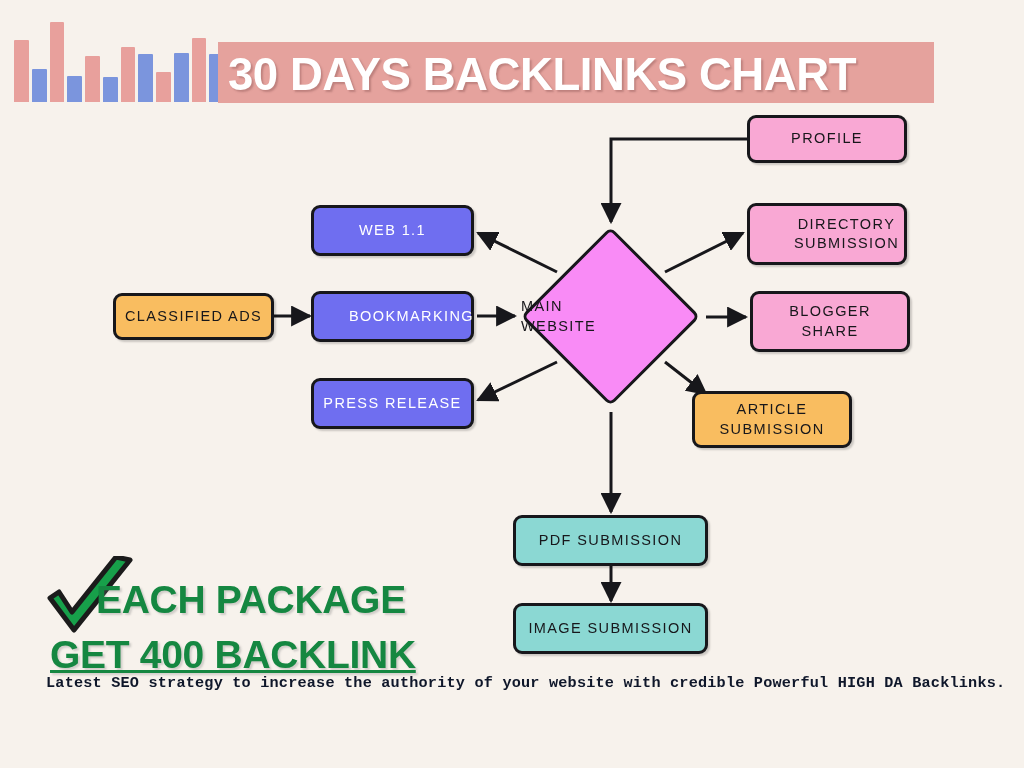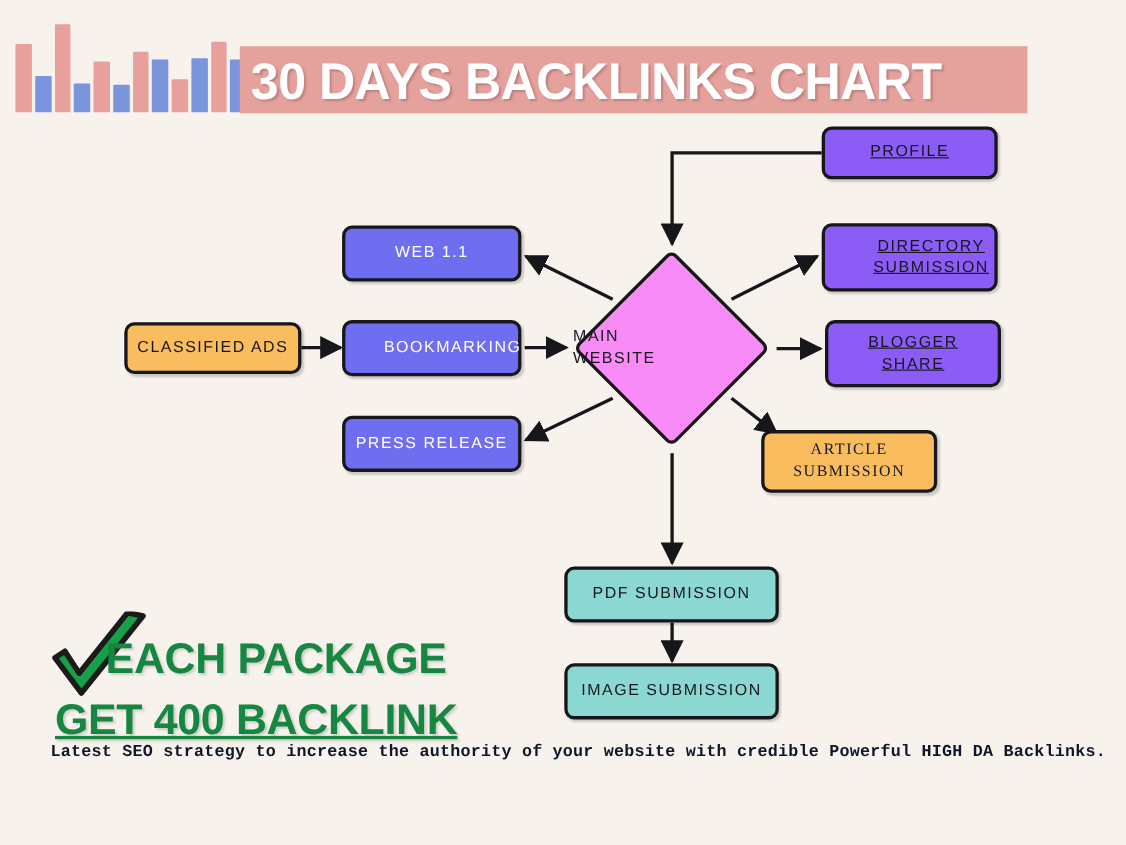--- a/index.html
+++ b/index.html
@@ -75,21 +75,21 @@
     justify-content: center;
     text-align: center;
     font-size: 14.5px;
     letter-spacing: 1.4px;
     line-height: 1.32;
     font-family: "Liberation Sans", sans-serif;
     box-shadow: 2px 2px 2px rgba(0,0,0,0.18);
   }
   .node span { display: block; }
 
-  .n-blue   { background: #8b5cf6; color: #17171b; text-decoration: underline; }
+  .n-blue   { background: #f9a8d4; color: #17171b; }
   .n-purple { background: #6f6ef0; color: #ffffff; }
   .n-orange { background: #f9bd60; color: #17171b; }
   .n-teal   { background: #8bd8d3; color: #17171b; }
 
   .diamond-wrap {
     position: absolute;
     left: 521px;
     top: 227px;
     width: 180px;
     height: 180px;
@@ -213,21 +213,21 @@
 <div class="node n-blue" style="left:747px; top:203px; width:160px; height:62px; flex-direction:column;padding-left:39px;">
   <span>DIRECTORY</span>
   <span>SUBMISSION</span>
 </div>
 
 <div class="node n-blue" style="left:750px; top:291px; width:160px; height:61px; flex-direction:column;">
   <span>BLOGGER</span>
   <span>SHARE</span>
 </div>
 
-<div class="node n-orange" style="left:692px; top:391px; width:160px; height:57px; flex-direction:column;font-family:Liberation Serif, serif;">
+<div class="node n-orange" style="left:692px; top:391px; width:160px; height:57px; flex-direction:column;">
   <span>ARTICLE</span>
   <span>SUBMISSION</span>
 </div>
 
 <div class="node n-purple" style="left:311px; top:205px; width:163px; height:51px;">
   <span>WEB 1.1</span>
 </div>
 
 <div class="node n-purple" style="left:311px; top:291px; width:163px; height:51px;padding-left:38px;">
   <span>BOOKMARKING</span>

